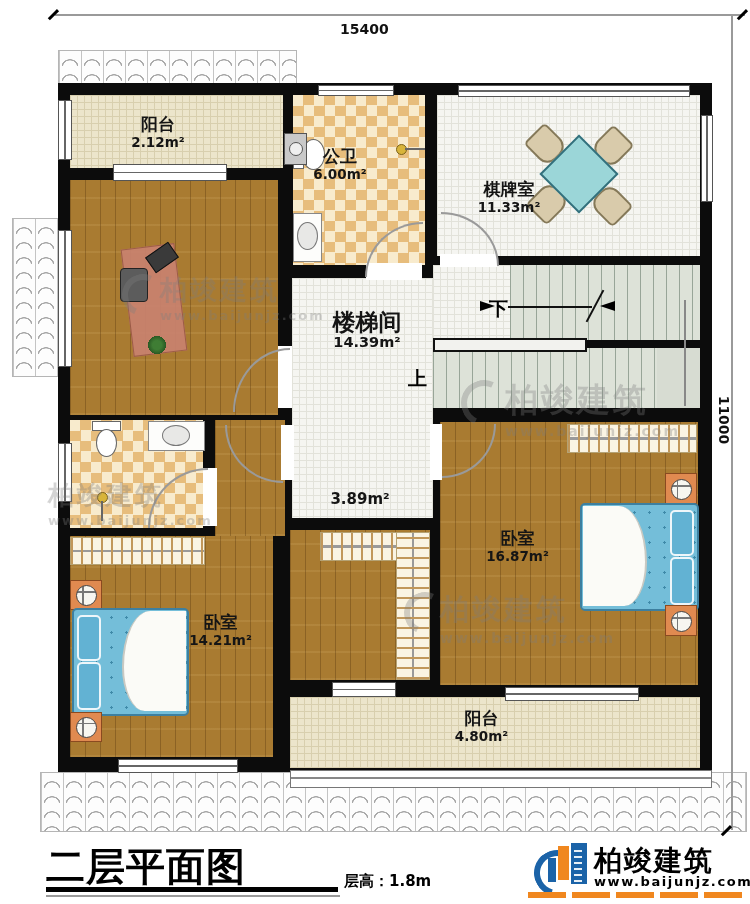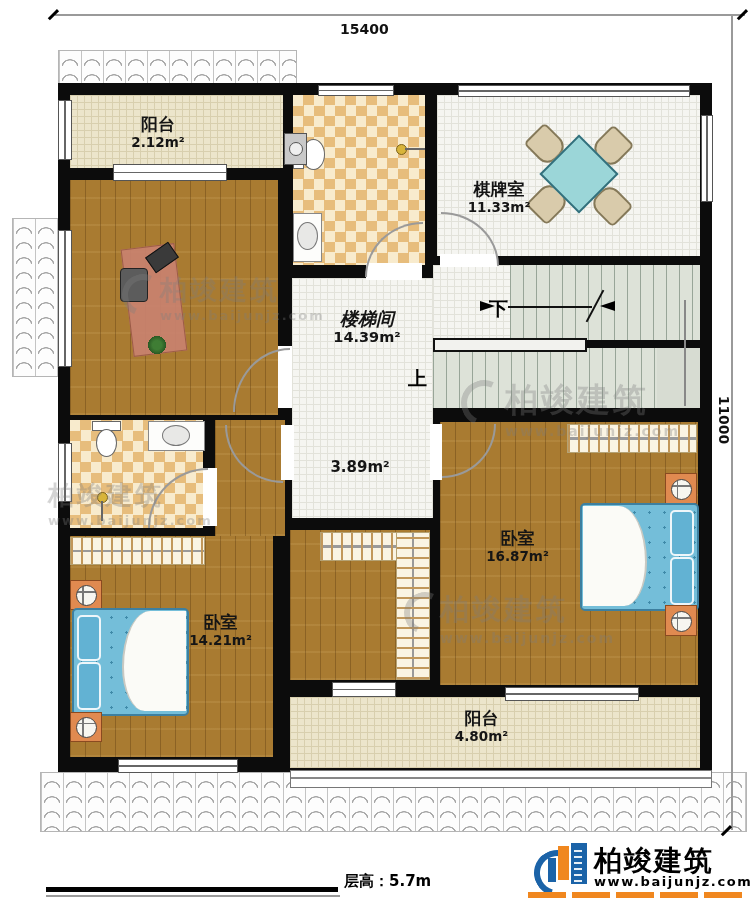--- a/index.html
+++ b/index.html
@@ -232,30 +232,34 @@
   </div>
 
   <div class="abs acunit" style="left:284px;top:133px;width:21px;height:30px;z-index:6;">
       <div class="dot"></div>
     </div>
 
   <div class="rlabel" style="left:98px;top:116px;width:120px;">
     <div class="rname">阳台</div>
     <div class="rarea">2.12m²</div>
   </div>
-  <div class="rlabel" style="left:443px;top:181px;width:112px;">
+  <div class="rlabel" style="left:285px;top:148px;width:110px;">
+    <div class="rname">公卫</div>
+    <div class="rarea">6.00m²</div>
+  </div>
+  <div class="rlabel" style="left:453px;top:181px;width:112px;">
     <div class="rname">棋牌室</div>
     <div class="rarea">11.33m²</div>
   </div>
   <div class="rlabel" style="left:308px;top:310px;width:118px;">
-    <div class="rname" style="font-size:18px;font-style:italic;">楼梯间</div>
+    <div class="rname" style="font-size:23px;">楼梯间</div>
     <div class="rarea" style="font-size:14.5px;">14.39m²</div>
   </div>
   <div class="rlabel" style="left:310px;top:458px;width:100px;">
-    <div class="rarea" style="font-size:15px;">3.89m²</div>
+    <div class="rarea" style="font-size:15px;margin-top:32px;">3.89m²</div>
   </div>
   <div class="rlabel" style="left:163px;top:614px;width:115px;">
     <div class="rname">卧室</div>
     <div class="rarea">14.21m²</div>
   </div>
   <div class="rlabel" style="left:460px;top:530px;width:115px;">
     <div class="rname">卧室</div>
     <div class="rarea">16.87m²</div>
   </div>
   <div class="rlabel" style="left:424px;top:710px;width:115px;">
@@ -277,23 +281,24 @@
     <div class="n" style="font-size:26px;">柏竣建筑</div>
     <div class="u" style="font-size:13px;">www.baijunjz.com</div>
   </div>
   <div class="wm" style="left:440px;top:590px;">
     <div class="wm-icon" style="left:-36px;top:2px;width:30px;height:30px;"></div>
     <div class="n" style="font-size:29px;">柏竣建筑</div>
     <div class="u" style="font-size:14px;">www.baijunjz.com</div>
   </div>
 
   <div class="titleblock">
+    <div class="tb-title">二层平面图</div>
     <div class="tb-u1"></div>
     <div class="tb-u2"></div>
-    <div class="tb-info2"><span>层高：</span><span>5.7m</span></div>
+    <div class="tb-info2"><span>层高：</span><span>1.8m</span></div>
     <div class="li-swoosh"></div>
     <div class="li-small"></div>
     <div class="li-orange"></div>
     <div class="li-blue"></div>
     <div class="logo-name">柏竣建筑</div>
     <div class="logo-url">www.baijunjz.com</div>
     <div class="logo-bar"></div>
   </div>
 
 </div>

